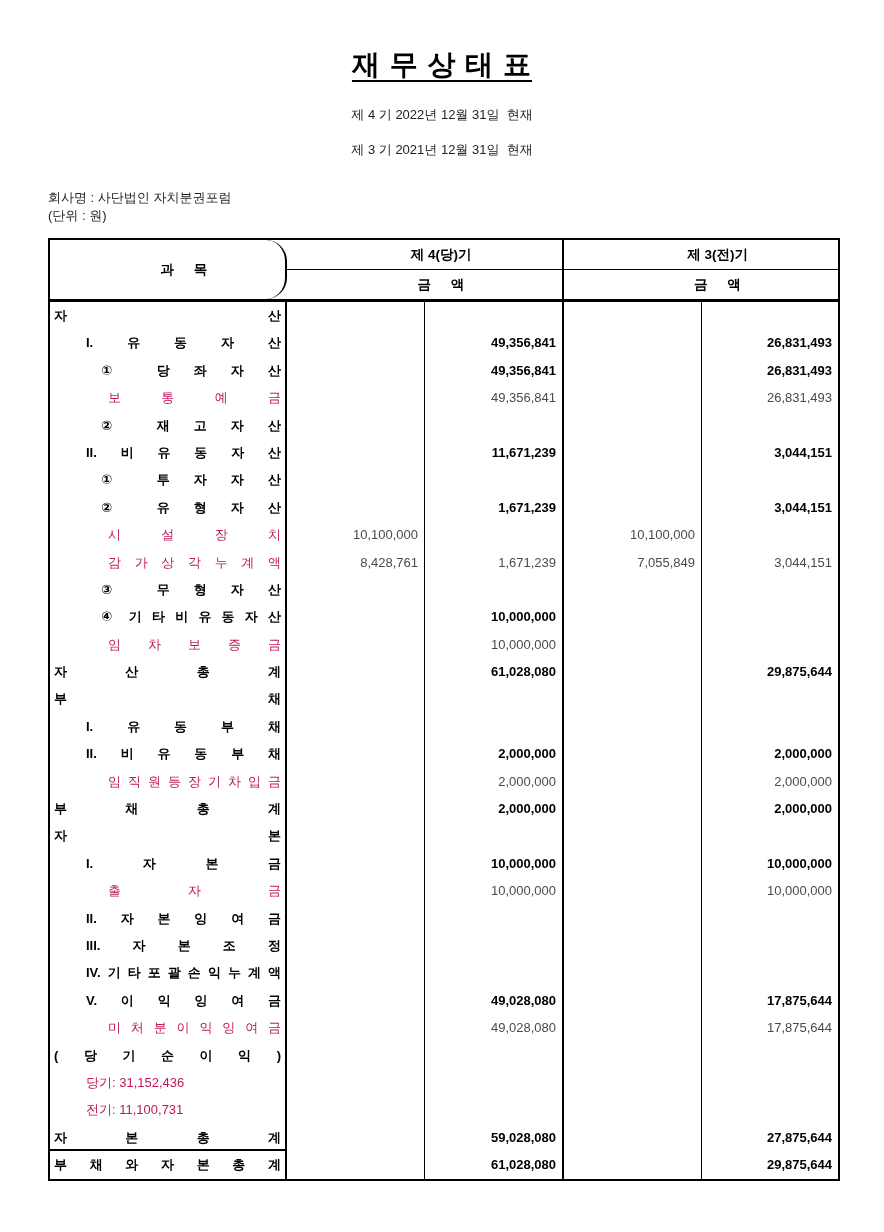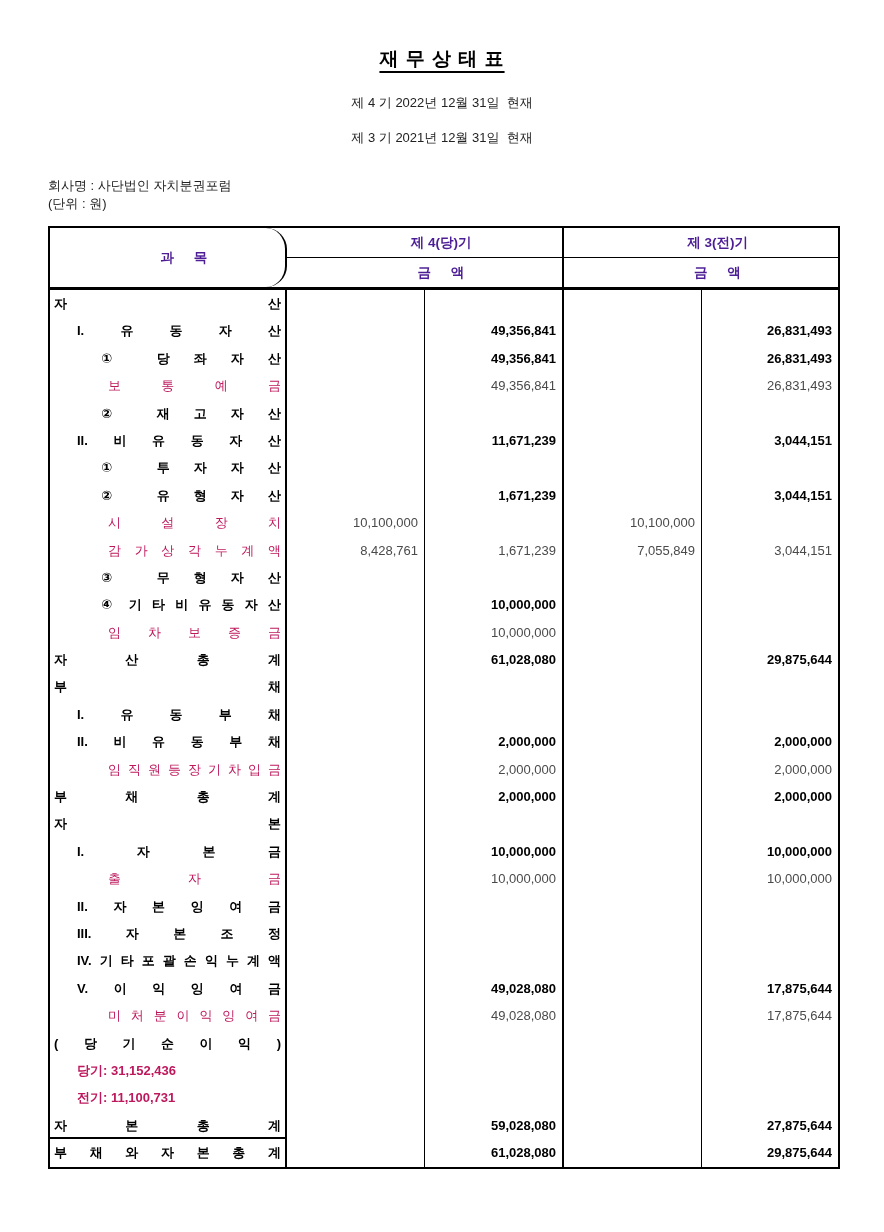--- a/index.html
+++ b/index.html
@@ -2,50 +2,50 @@
 <html><head>
 <meta charset="utf-8">
 <style>
   html,body{margin:0;padding:0;}
   body{
     width:884px;height:1232px;background:#ffffff;color:#111;
     font-family:"Liberation Sans","DejaVu Sans",sans-serif;
     position:relative;overflow:hidden;
   }
   .title{
-    margin:46px auto 0;text-align:center;font-size:19px;font-weight:700;
+    margin:46px auto 0;text-align:center;font-size:28px;font-weight:700;
     letter-spacing:1px;color:#000;white-space:pre;
     text-decoration:underline;text-decoration-thickness:2px;text-underline-offset:6px;
   }
   .subtitle{ text-align:center;font-size:13px;color:#222;margin-top:17px;white-space:pre; }
   .subtitle.first{ margin-top:22px; }
   .meta-row{
     width:788px;margin:30px auto 0 48px;display:flex;justify-content:space-between;
     font-size:13px;color:#222;flex-direction:column;
   }
   .tbl{
     width:792px;margin:13px 0 0 48px;border:2px solid #000;box-sizing:border-box;
     background:#fff;
   }
   .thead{ display:grid;grid-template-columns:237px 138px 139px 138px 136px;grid-template-rows:30px 29px; border-bottom:3px solid #000; }
-  .hc{ display:flex;align-items:center;justify-content:center;font-size:13.5px;font-weight:700;color:#4c1d95;padding-left:33px; }
+  .hc{ display:flex;align-items:center;justify-content:center;font-size:13.5px;font-weight:700;color:#000000;padding-left:33px; }
   .hword{ word-spacing:16px; white-space:pre; }
   .h-account{ grid-row:1/3;grid-column:1;border-right:2px solid #000;border-radius:21px; }
   .h-cur{ grid-row:1;grid-column:2/4;border-right:2px solid #000;border-bottom:1.5px solid #000; }
   .h-pri{ grid-row:1;grid-column:4/6;border-bottom:1.5px solid #000; }
   .h-amt-cur{ grid-row:2;grid-column:2/4;border-right:2px solid #000; }
   .h-amt-pri{ grid-row:2;grid-column:4/6; }
   .tbody{ display:grid;grid-template-columns:237px 138px 139px 138px 136px;grid-auto-rows:27.4px; }
   .cell{ box-sizing:border-box;overflow:hidden;line-height:27.4px;font-size:13px; }
   .lc{ border-right:2px solid #000;padding-right:4px;color:#be185d;
        text-align:justify;text-align-last:justify;white-space:pre; }
-  .lc.nojust{ text-align:left;text-align-last:left;font-weight:bold; }
+  .lc.nojust{ text-align:left;text-align-last:left; }
   .lc.b{ font-weight:700;color:#000; }
   .lc.sep{ border-bottom:2px solid #000; }
-  .ind0{ padding-left:4px; } .ind1{ padding-left:27px; } .ind2{ padding-left:51px; } .ind3{ padding-left:58px; }
+  .ind0{ padding-left:4px; } .ind1{ padding-left:36px; } .ind2{ padding-left:51px; } .ind3{ padding-left:58px; }
   .nc{ text-align:right;padding-right:6px;color:#4a4a4a; }
   .nc.b{ font-weight:700;color:#000; }
   .c1{ border-right:1.5px solid #000; }
   .c2{ border-right:2px solid #000; }
   .c3{ border-right:1.5px solid #000; }
 </style>
 </head>
 <body>
 
 <div class="title">재 무 상 태 표</div>

